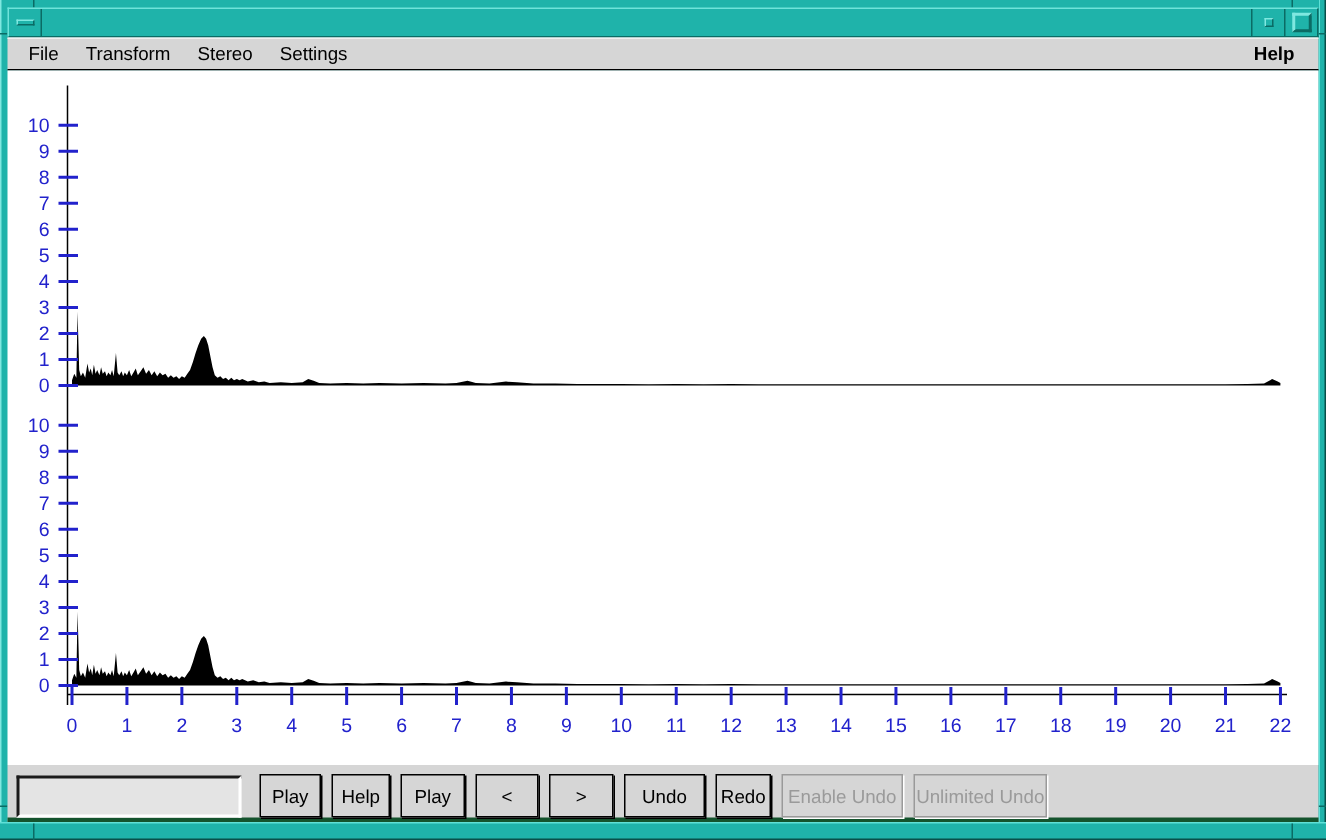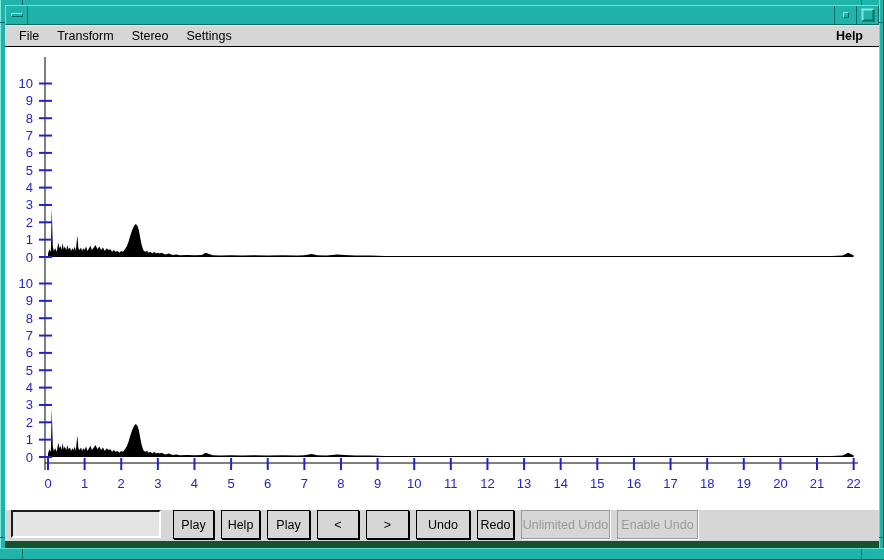--- a/index.html
+++ b/index.html
@@ -41,22 +41,22 @@
   }
   .menu-item{padding:0 9px;line-height:21px;cursor:default;}
   .menu-item.first{margin-left:5px;}
   .menu-item.help{margin-left:auto;margin-right:7px;font-weight:bold;}
   
   .content{position:absolute;left:5px;top:47px;width:874px;height:463px;background:#fff;}
   svg{display:block;font-family:"Liberation Sans",sans-serif;}
   
   .toolbar{
     position:absolute;left:5px;top:510px;width:874px;height:38px;
-    background:#D6D6D6;display:flex;align-items:flex-start;padding:0 6px;gap:7px;
-    border-bottom:7px solid #14532d;
+    background:#D6D6D6;display:flex;align-items:flex-end;padding:0 6px;gap:7px;
+    border-bottom:3px solid #14532d;
   }
   .pos-input{
     width:150px;height:28px;background:#E4E4E4;
     border-top:2px solid #1a1a1a;border-left:2px solid #1a1a1a;
     border-bottom:2px solid #fff;border-right:2px solid #fff;
     font-family:"Liberation Sans",sans-serif;font-size:12.5px;padding:0 4px;outline:none;
   }
   .btn{
     height:29px;background:#D6D6D6;border:1px solid #000;
     box-shadow:1px 1px 0 #000;
@@ -210,17 +210,17 @@
 
   <div class="toolbar">
     <input class="pos-input" type="text" value="" style="">
     <button class="btn first" style="width:41px">Play</button>
     <button class="btn" style="width:39px">Help</button>
     <button class="btn" style="width:43px">Play</button>
     <button class="btn" style="width:42px">&lt;</button>
     <button class="btn" style="width:43px">&gt;</button>
     <button class="btn" style="width:54px">Undo</button>
     <button class="btn" style="width:37px">Redo</button>
+    <button class="btn disabled" style="width:81px">Enable Undo</button>
     <button class="btn disabled" style="width:89px">Unlimited Undo</button>
-    <button class="btn disabled" style="width:81px">Enable Undo</button>
   </div>
 
 </div>
 
 </body></html>

